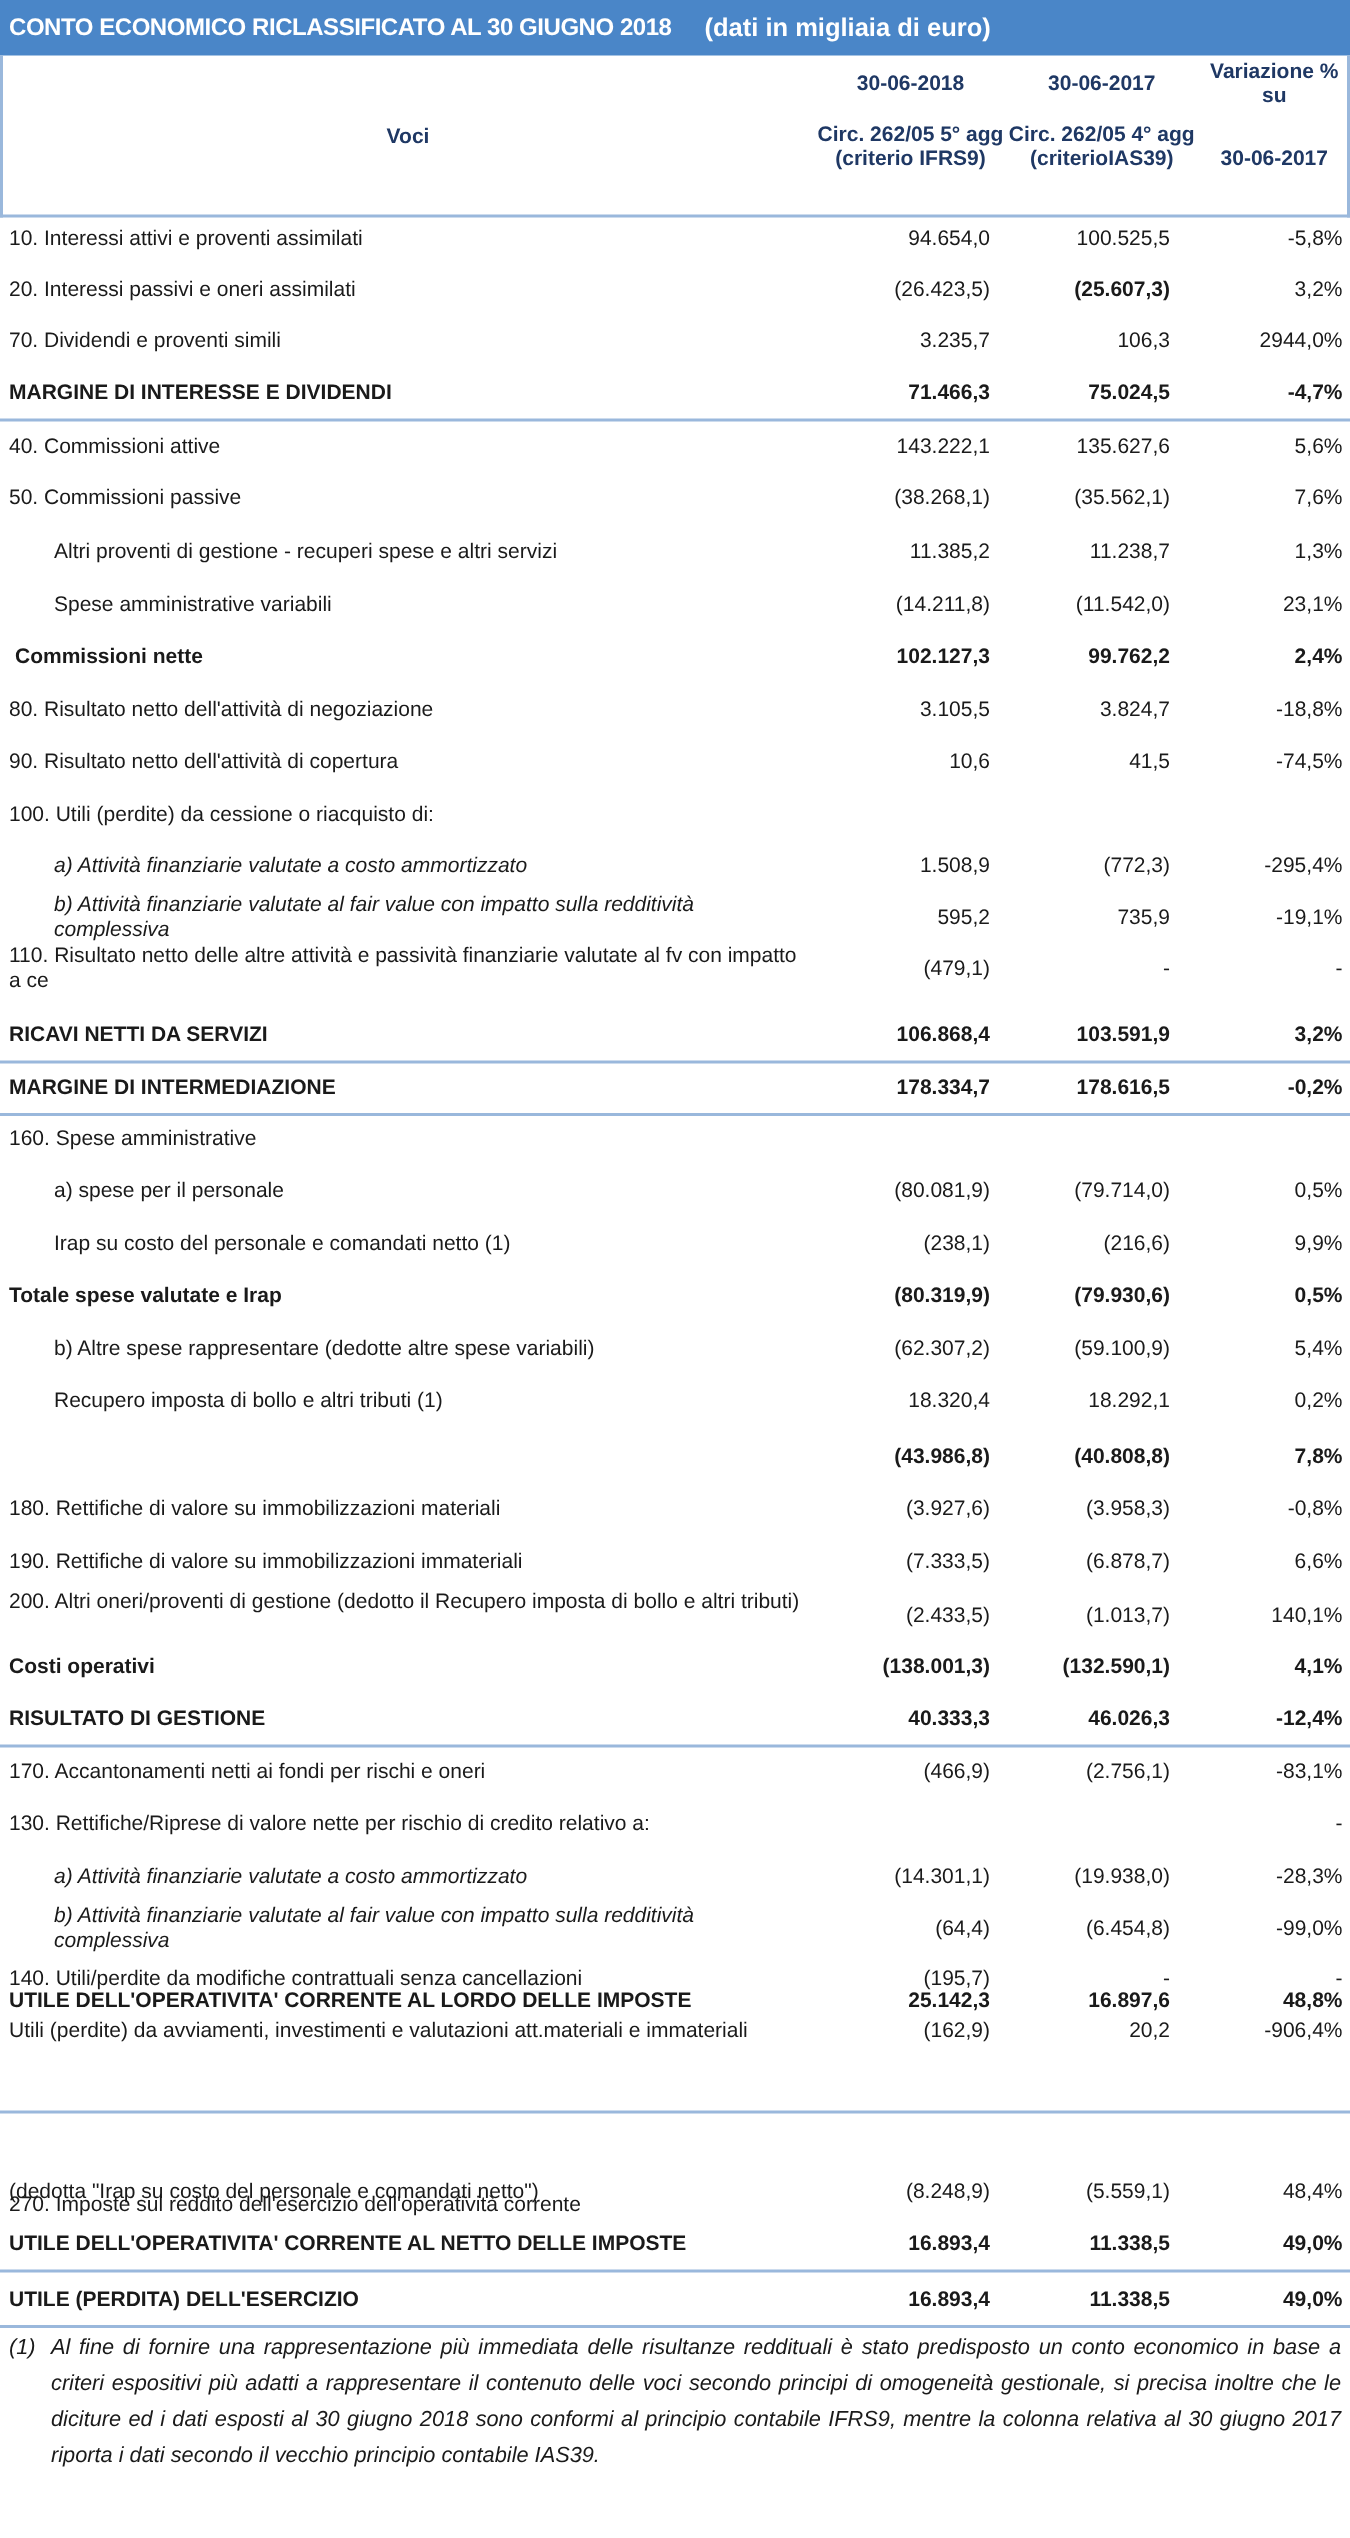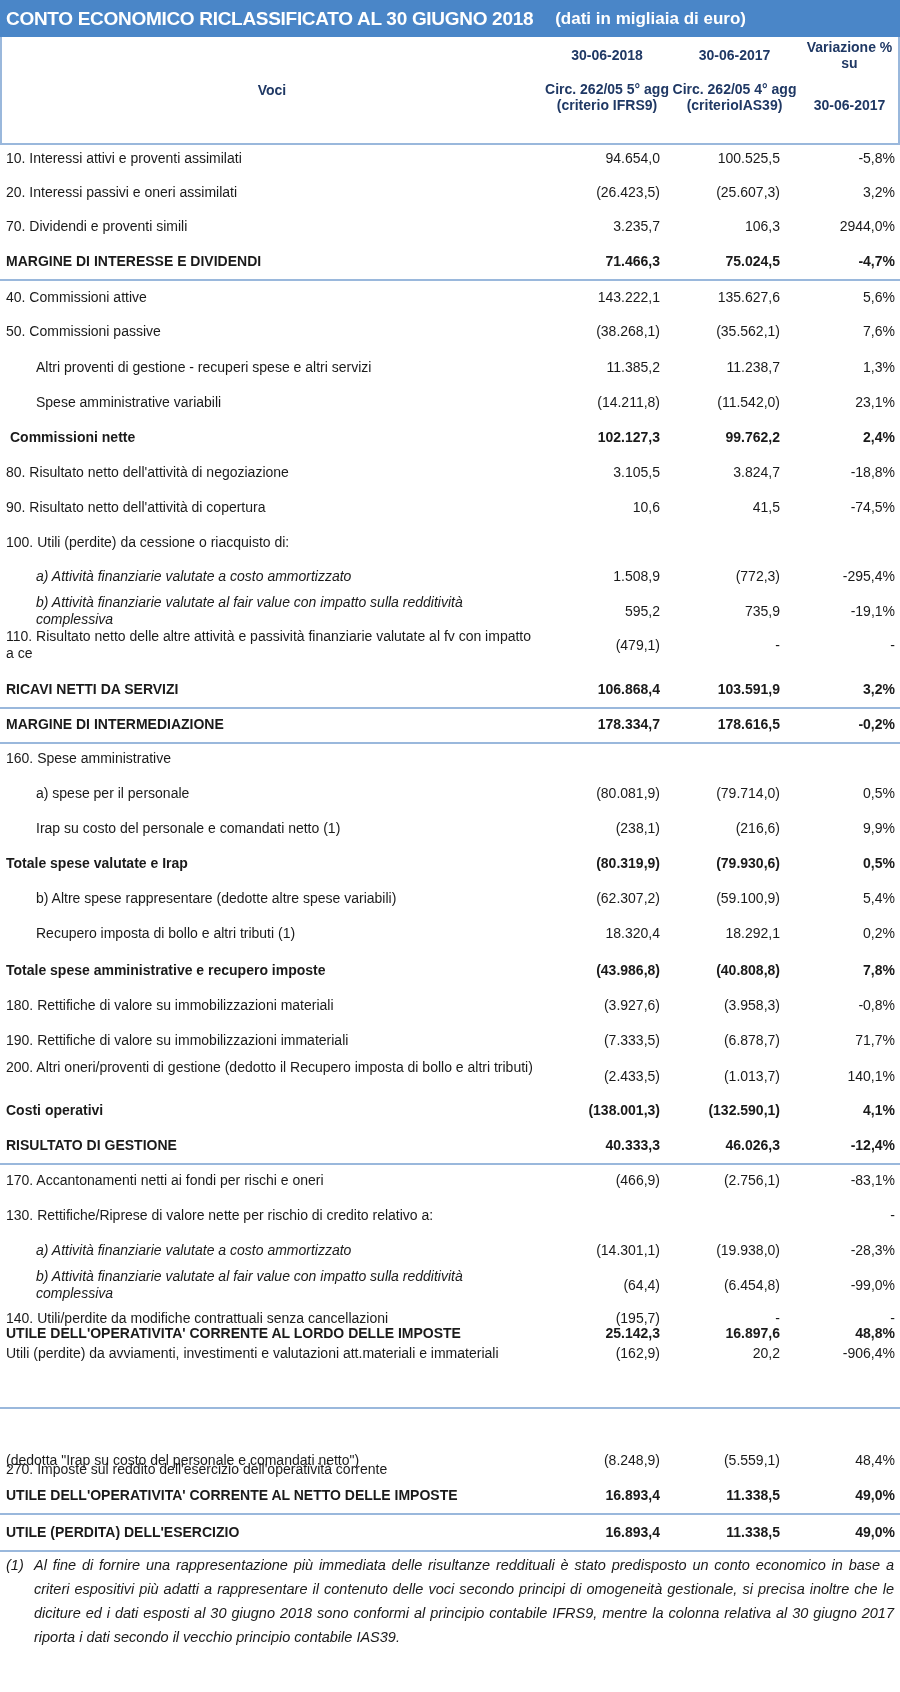--- a/index.html
+++ b/index.html
@@ -1,21 +1,21 @@
 <!DOCTYPE html>
 <html><head>
 <meta charset="utf-8">
 <style>
   html, body { margin: 0; padding: 0; background: #ffffff; }
   body { width: 900px; height: 1692px; position: relative; overflow: hidden;
          font-family: "Liberation Sans", sans-serif; color: #1a1a1a; }
   .titlebar { position: absolute; left: 0; top: 0; width: 900px; height: 37px;
               background: #4a86c8; color: #ffffff; box-sizing: border-box;
               padding-left: 6px; display: flex; align-items: center; }
-  .title-main { font-size: 19px; font-weight: bold; letter-spacing: -0.3px; }
+  .title-main { font-size: 16px; font-weight: bold; letter-spacing: -0.3px; }
   .title-sub { font-size: 17px; font-weight: bold; margin-left: 22px; }
   .headbox { position: absolute; left: 0; top: 37px; width: 900px; height: 108px;
              box-sizing: border-box; border: 2px solid #9ab8dc; border-top: none;
              color: #1f3864; font-weight: bold; font-size: 14px; }
   .hcell { position: absolute; text-align: center; line-height: 16px; }
   .h-voci { left: 0; width: 540px; top: 45px; }
   .h-c1 { left: 540px; width: 130px; top: 10px; }
   .h-c2 { left: 670px; width: 125px; top: 10px; }
   .h-c3 { left: 795px; width: 105px; top: 2px; }
   .h-c1b { left: 540px; width: 130px; top: 44px; }
@@ -58,21 +58,21 @@
 <div id="table-body">
     <div class="row " style="top: 149.5px; height: 17px;">
       <div class="lbl">10. Interessi attivi e proventi assimilati</div>
       <div class="v v1" style="top: 0px;">94.654,0</div>
       <div class="v v2" style="top: 0px;">100.525,5</div>
       <div class="v v3" style="top: 0px;">-5,8%</div>
     </div>
     <div class="row " style="top: 183.5px; height: 17px;">
       <div class="lbl">20. Interessi passivi e oneri assimilati</div>
       <div class="v v1" style="top: 0px;">(26.423,5)</div>
-      <div class="v v2" style="top: 0px;">(25.607,3)</div>
+      <div class="v v2" style="top: 0px; font-weight: bold;">(25.607,3)</div>
       <div class="v v3" style="top: 0px;">3,2%</div>
     </div>
     <div class="row " style="top: 217.5px; height: 17px;">
       <div class="lbl">70. Dividendi e proventi simili</div>
       <div class="v v1" style="top: 0px;">3.235,7</div>
       <div class="v v2" style="top: 0px;">106,3</div>
       <div class="v v3" style="top: 0px;">2944,0%</div>
     </div>
     <div class="row bold" style="top: 252.5px; height: 17px;">
       <div class="lbl">MARGINE DI INTERESSE E DIVIDENDI</div>
@@ -191,36 +191,35 @@
       <div class="v v2" style="top: 0px;">(59.100,9)</div>
       <div class="v v3" style="top: 0px;">5,4%</div>
     </div>
     <div class="row indent" style="top: 924.5px; height: 17px;">
       <div class="lbl">Recupero imposta di bollo e altri tributi (1)</div>
       <div class="v v1" style="top: 0px;">18.320,4</div>
       <div class="v v2" style="top: 0px;">18.292,1</div>
       <div class="v v3" style="top: 0px;">0,2%</div>
     </div>
     <div class="row bold" style="top: 961.5px; height: 17px;">
-      <div class="lbl">Totale spese amministrative e recupero imposte</div>
       <div class="v v1" style="top: 0px;">(43.986,8)</div>
       <div class="v v2" style="top: 0px;">(40.808,8)</div>
       <div class="v v3" style="top: 0px;">7,8%</div>
     </div>
     <div class="row " style="top: 996.5px; height: 17px;">
       <div class="lbl">180. Rettifiche di valore su immobilizzazioni materiali</div>
       <div class="v v1" style="top: 0px;">(3.927,6)</div>
       <div class="v v2" style="top: 0px;">(3.958,3)</div>
       <div class="v v3" style="top: 0px;">-0,8%</div>
     </div>
     <div class="row " style="top: 1031.5px; height: 17px;">
       <div class="lbl">190. Rettifiche di valore su immobilizzazioni immateriali</div>
       <div class="v v1" style="top: 0px;">(7.333,5)</div>
       <div class="v v2" style="top: 0px;">(6.878,7)</div>
-      <div class="v v3" style="top: 0px;">71,7%</div>
+      <div class="v v3" style="top: 0px;">6,6%</div>
     </div>
     <div class="row " style="top: 1059px; height: 34px;">
       <div class="lbl">200. Altri oneri/proventi di gestione (dedotto il Recupero imposta di bollo e altri tributi)</div>
       <div class="v v1" style="top: 8.5px;">(2.433,5)</div>
       <div class="v v2" style="top: 8.5px;">(1.013,7)</div>
       <div class="v v3" style="top: 8.5px;">140,1%</div>
     </div>
     <div class="row bold" style="top: 1101.5px; height: 17px;">
       <div class="lbl">Costi operativi</div>
       <div class="v v1" style="top: 0px;">(138.001,3)</div>

